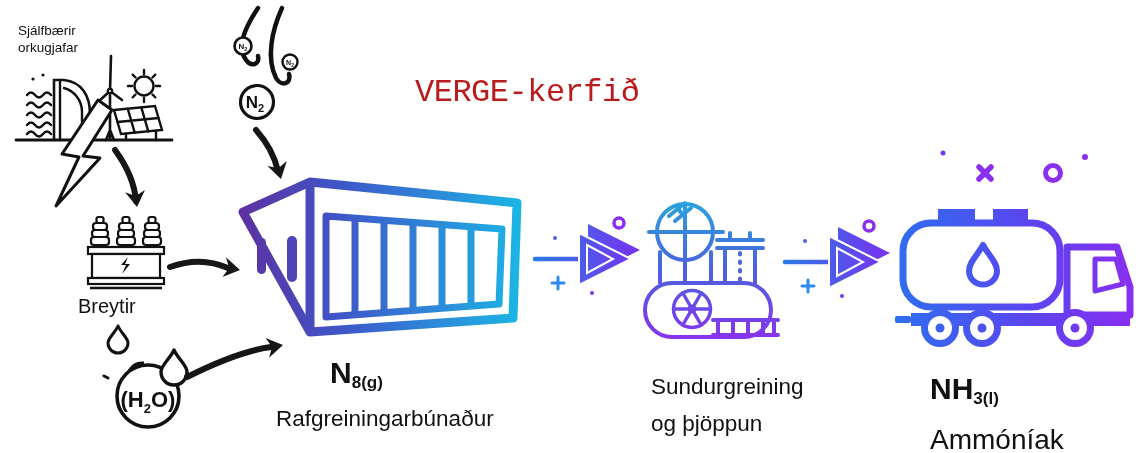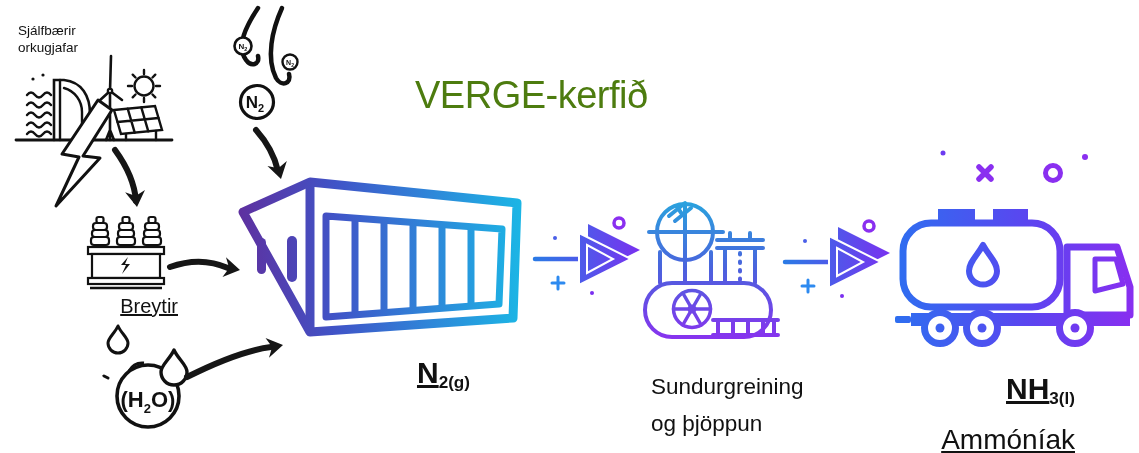--- a/index.html
+++ b/index.html
@@ -1,26 +1,26 @@
 <!DOCTYPE html>
 <html><head>
 <meta charset="utf-8">
 <style>
   html,body{margin:0;padding:0;background:#fff;}
   .stage{position:relative;width:1139px;height:453px;background:#ffffff;overflow:hidden;
          font-family:"Liberation Sans",sans-serif;color:#111;}
   .abs{position:absolute;}
   .lbl{white-space:pre-line;}
   .small-lbl{font-size:13.5px;line-height:17px;}
-  .title{font-size:38px;letter-spacing:-0.5px;color:#4d7c0f;}
+  .title{font-size:32px;letter-spacing:-0.5px;color:#b91c1c;font-family:Liberation Mono, monospace;}
   .mid-lbl{font-size:20px;}
   .big-lbl{font-size:22.5px;line-height:37px;}
   .formula{font-size:30px;font-weight:700;}
   .formula sub{font-size:0.57em;vertical-align:-0.28em;font-weight:700;}
-  .center{text-align:right;text-decoration:underline;}
+  .center{text-align:left;}
   svg{display:block;overflow:visible;}
   svg text{font-family:"Liberation Sans",sans-serif;}
 </style>
 </head>
 <body>
 
 <div class="stage">
 
   <div class="abs lbl small-lbl" style="left:18px;top:22px;">Sjálfbærir
 orkugjafar</div>
@@ -141,22 +141,23 @@
     <g stroke="url(#cg)" fill="none" stroke-linejoin="round">
       <path d="M7,40 L74,10 L281,31 L277,146 L74,160 Z" stroke-width="9"></path>
       <path d="M74,10 V160" stroke-width="9"></path>
       <path d="M90,44 L266,57 L263,132 L90,145 Z" stroke-width="7"></path>
       <path d="M119,46.1 V142.8 M148,48.3 V140.6 M177,50.4 V138.5 M206,52.6 V136.3 M235,54.7 V134.1" stroke-width="7"></path>
     </g>
     <rect x="21" y="66" width="9" height="36" rx="4.5" fill="url(#cg)"></rect>
     <rect x="51" y="64" width="10" height="46" rx="5" fill="url(#cg)"></rect>
   </svg>
 
-  <div class="abs formula center" style="left:330px;top:356px;width:140px;"><span>N</span><sub>2(g)</sub></div>
-
+  <div class="abs formula center" style="left:330px;top:356px;width:140px;"><span>N</span><sub>8(g)</sub></div>
+
+  <div class="abs big-lbl center" style="left:276px;top:400px;width:240px;">Rafgreiningarbúnaður</div>
 
   <svg class="abs" style="left:533px;top:213px;" width="110" height="88" viewBox="0 0 110 88">
     <defs>
       <linearGradient id="ag1" gradientUnits="userSpaceOnUse" x1="0" y1="0" x2="110" y2="0">
         <stop offset="0" stop-color="#2a7be5"></stop>
           <stop offset="1" stop-color="#7b2ff0"></stop>
       </linearGradient>
     </defs>
     <path d="M2,46 H48" stroke="url(#ag1)" stroke-width="4.5" stroke-linecap="round"></path>
     <path d="M55,11 L107,37 L55,63 Z" fill="url(#ag1)"></path>

